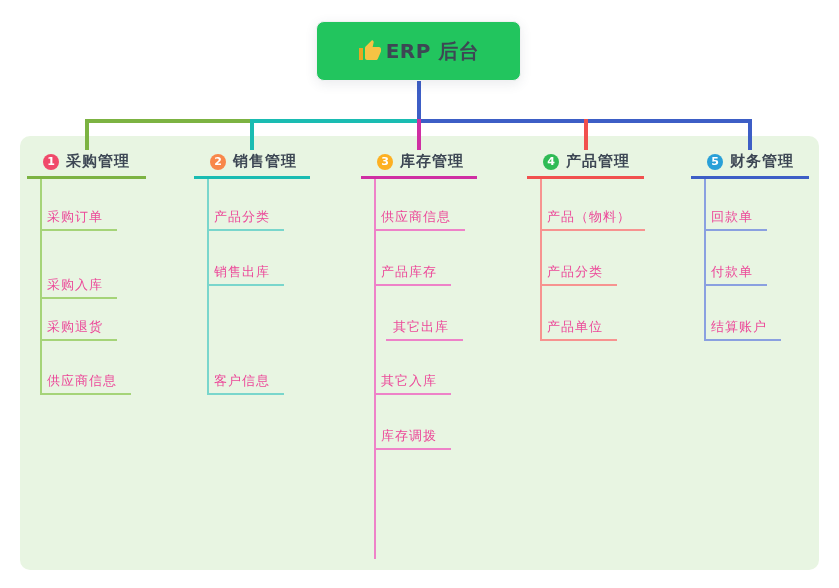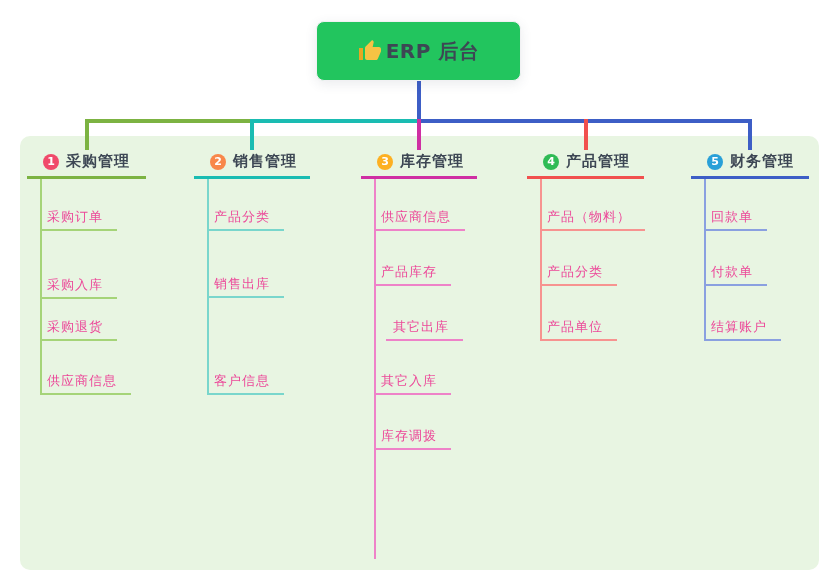--- a/index.html
+++ b/index.html
@@ -107,21 +107,21 @@
     <div class="child-node" style="left: 40px; top: 273px; border-bottom: 2px solid rgb(165, 212, 120); font-family: Liberation Serif, serif;"><span>采购入库</span></div>
     <div class="child-node" style="left: 40px; top: 315px; border-bottom: 2px solid rgb(165, 212, 120);"><span>采购退货</span></div>
     <div class="child-node" style="left: 40px; top: 369px; border-bottom: 2px solid rgb(165, 212, 120);"><span>供应商信息</span></div>
     <div class="line" style="left: 250px; top: 119px; width: 4px; height: 31px; background: rgb(26, 188, 178);"></div>
     <div class="branch-header" style="left: 194px; top: 147px; width: 116px; border-bottom: 3px solid rgb(26, 188, 178);">
       <span class="badge" style="background: rgb(248, 135, 74);">2</span>
       <span class="branch-label">销售管理</span>
     </div>
     <div class="line" style="left: 207px; top: 179px; width: 2px; height: 216px; background: rgb(121, 214, 204);"></div>
     <div class="child-node" style="left: 207px; top: 205px; border-bottom: 2px solid rgb(121, 214, 204);"><span>产品分类</span></div>
-    <div class="child-node" style="left: 207px; top: 272px; border-bottom: 2px solid rgb(121, 214, 204);"><span>销售出库</span></div>
+    <div class="child-node" style="left: 207px; top: 260px; border-bottom: 2px solid rgb(121, 214, 204);"><span>销售出库</span></div>
     <div class="child-node" style="left: 207px; top: 369px; border-bottom: 2px solid rgb(121, 214, 204);"><span>客户信息</span></div>
     <div class="line" style="left: 417px; top: 119px; width: 4px; height: 31px; background: rgb(207, 47, 163);"></div>
     <div class="branch-header" style="left: 361px; top: 147px; width: 116px; border-bottom: 3px solid rgb(207, 47, 163);">
       <span class="badge" style="background: rgb(253, 176, 34);">3</span>
       <span class="branch-label">库存管理</span>
     </div>
     <div class="line" style="left: 374px; top: 179px; width: 2px; height: 380px; background: rgb(238, 130, 200);"></div>
     <div class="child-node" style="left: 374px; top: 205px; border-bottom: 2px solid rgb(238, 130, 200);"><span>供应商信息</span></div>
     <div class="child-node" style="left: 374px; top: 260px; border-bottom: 2px solid rgb(238, 130, 200);"><span>产品库存</span></div>
     <div class="child-node" style="left: 386px; top: 315px; border-bottom: 2px solid rgb(238, 130, 200);"><span>其它出库</span></div>

